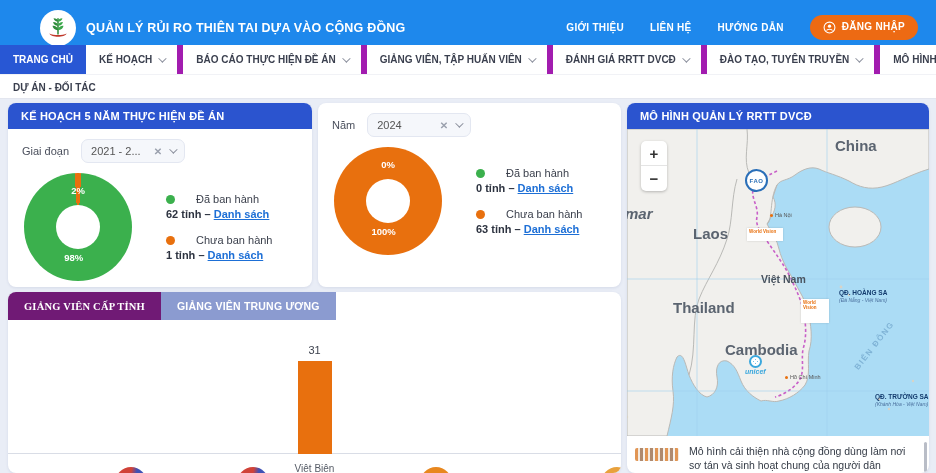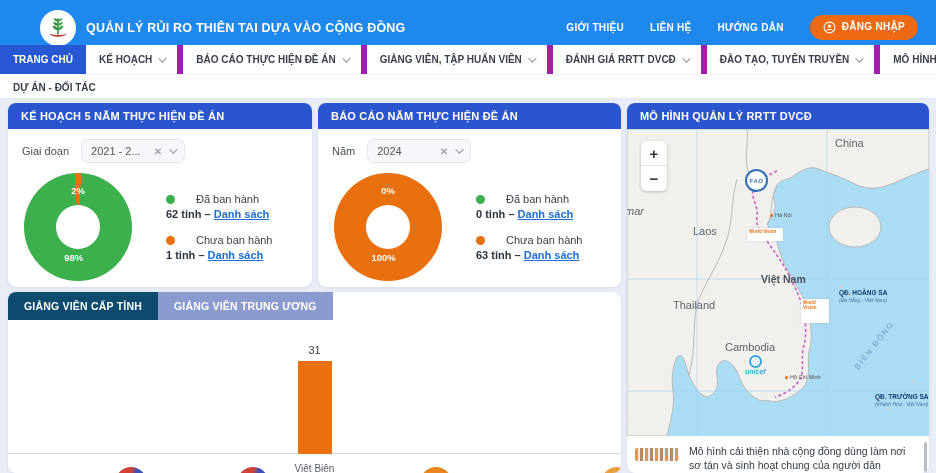--- a/index.html
+++ b/index.html
@@ -65,42 +65,42 @@
   .legend-item { font-size:11px; }
   .legend-head { display:flex; align-items:center; gap:21px; color:#3c414d; }
   .dot { width:9px; height:9px; border-radius:50%; flex:none; }
   .legend-line2 { margin-top:3px; font-weight:800; color:#2d3340; }
   .legend-line2 a { color:#1d6fd6; text-decoration:underline; cursor:pointer; }
 
   
   .tab-row { display:flex; height:28px; }
   .tab { display:flex; align-items:center; padding:0 16px; font-size:10.5px;
     font-weight:800; letter-spacing:.2px; cursor:pointer; color:#fff; }
-  .tab.active { background:#0c4a6e; }
+  .tab.active { background:#701a75;font-family:Liberation Serif, serif; }
   .tab.inactive { background:#8b9bd0; }
   .barchart { position:relative; height:150px; margin-top:12px; }
   .bar-baseline { position:absolute; left:0; right:0; bottom:28px; border-bottom:1px solid #d9dde6; }
   .bar-col { position:absolute; left:50%; bottom:28px; transform:translateX(-50%);
     width:34px; }
   .bar-value { position:absolute; left:50%; transform:translateX(-50%); top:-17px;
     font-size:11px; color:#3c414d; }
   .bar-rect { width:34px; }
   .bar-cat { position:absolute; left:50%; transform:translateX(-50%); bottom:8px;
     font-size:10px; color:#555b66; white-space:nowrap; }
   .partial-logo { position:absolute; width:32px; height:32px; border-radius:50%; top:175px; }
 
   
   .map-box { position:relative; width:302px; height:307px; background:#abdcf5; overflow:hidden; }
   .map-box svg.terrain { position:absolute; inset:0; }
   .zoom-ctrl { position:absolute; left:14px; top:12px; width:26px; background:#fff;
     border-radius:5px; box-shadow:0 1px 3px rgba(0,0,0,.25); display:flex; flex-direction:column; z-index:5; }
   .zoom-btn { height:25px; display:flex; align-items:center; justify-content:center;
     font-size:15px; font-weight:700; color:#333; cursor:pointer; }
   .zoom-btn:first-child { border-bottom:1px solid #e4e4e4; }
-  .map-label { position:absolute; font-size:11px; font-weight:400; color:#5b6470; white-space:nowrap; }
+  .map-label { position:absolute; font-size:15px; font-weight:700; color:#5b6470; white-space:nowrap; }
   .map-label.vn { font-weight:700; color:#49535f; font-size:10.5px; }
   .city { position:absolute; font-size:5.5px; color:#555; display:flex; align-items:center; gap:2px; white-space:nowrap; }
   .city i { width:3px; height:3px; background:#e8700e; border-radius:50%; display:inline-block; }
   .arch { position:absolute; font-size:6.5px; font-weight:800; color:#123a6d; line-height:1.2; white-space:nowrap; }
   .arch small { display:block; font-size:5px; font-style:italic; font-weight:400; color:#4a6f9d; }
   .sea-label { position:absolute; font-size:8px; font-weight:700; color:#7fb3d6;
     letter-spacing:1.5px; transform:rotate(-52deg); white-space:nowrap; }
   .wv-box { position:absolute; background:#fff; box-shadow:0 0 2px rgba(0,0,0,.15);
     font-size:4.5px; color:#e8700e; font-weight:700; padding:1px 2px; overflow:hidden; }
   .fao-logo { position:absolute; width:23px; height:23px; border-radius:50%;
@@ -228,21 +228,20 @@
           <span>1 tỉnh</span>
           <span>–</span>
           <a>Danh sách</a>
         </div>
       </div>
     </div>
   </div>
 </div>
 
 <div class="card" id="card-report">
-  <div class="card-header">BÁO CÁO NĂM THỰC HIỆN ĐỀ ÁN</div>
   <div class="filter-row">
     <span class="filter-label">Năm</span>
     <div class="select-box">
       <span class="val">2024</span>
       <span class="clear-x">✕</span>
       <span class="chev"></span>
     </div>
   </div>
   <div class="donut-row">
     <div class="donut-wrap">

